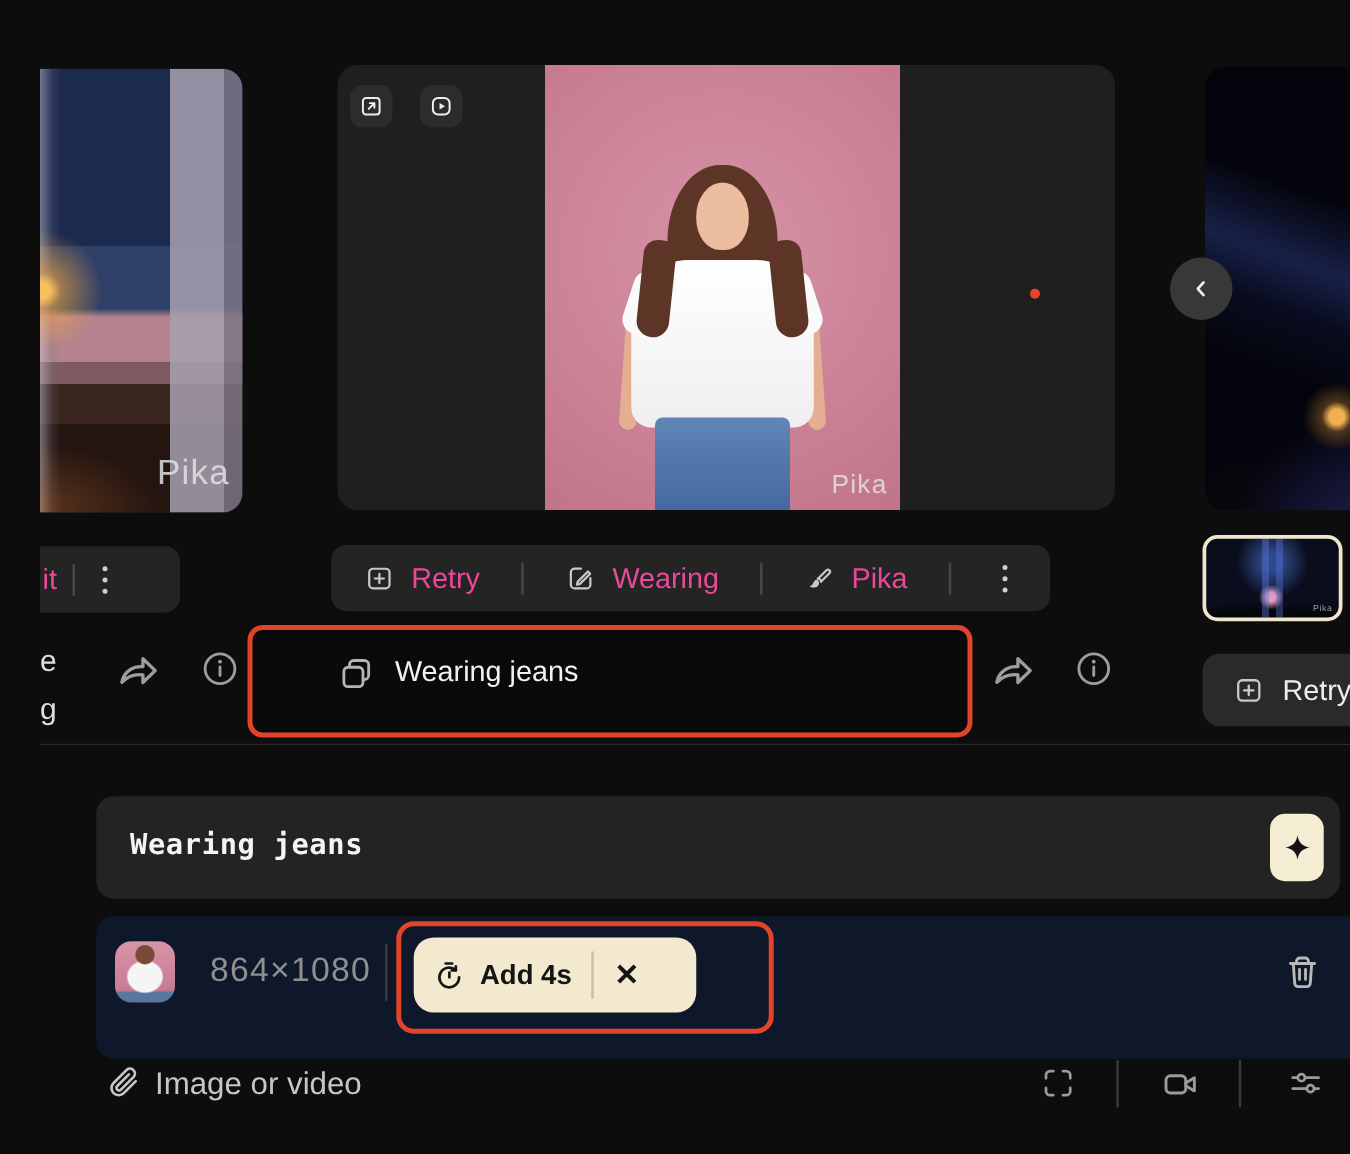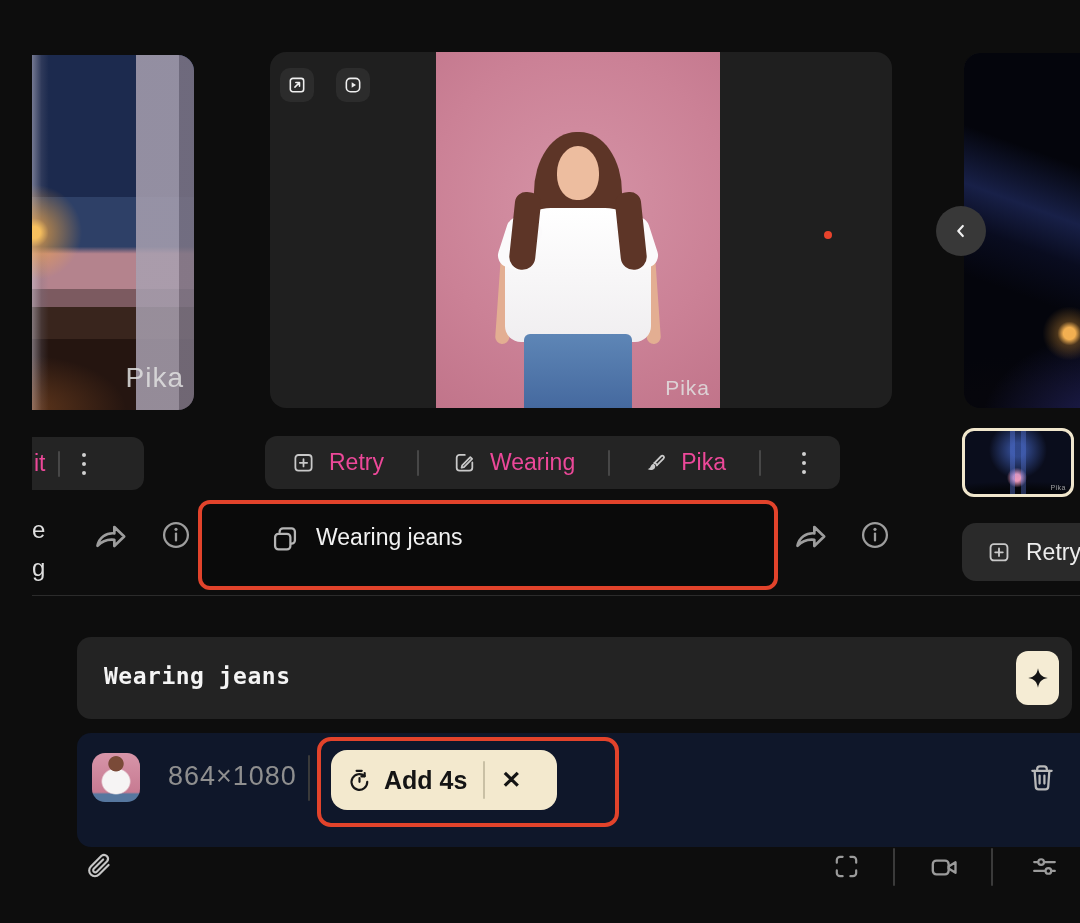--- a/index.html
+++ b/index.html
@@ -255,31 +255,32 @@
     <div class="abs" style="left:10px;top:9px;width:226px;height:60px;background:#f3e9ce;border-radius:16px;
                 display:flex;align-items:center;padding:0 15px;box-sizing:border-box;">
       <span class="ic">
         <svg width="27" height="27" viewBox="0 0 24 24" fill="none" stroke="#161616" stroke-width="1.9">
           <path d="M9.4 3.4 h4.6"></path>
           <path d="M18.9 13.2 a7 7 0 1 1-2.3-5.1"></path>
           <path d="M16.6 5.4 v2.9 h-2.9"></path>
           <path d="M12 13.2 v-3.4"></path>
         </svg>
       </span>
-      <span style="margin-left:11px;font-size:25px;font-weight:700;color:#141414;white-space:nowrap;">Add 4s</span>
+      <span style="margin-left:11px;font-size:22px;font-weight:700;color:#141414;white-space:nowrap;">Add 4s</span>
       <span style="margin-left:16px;width:2px;height:38px;background:#c9c0a5;border-radius:1px;"></span>
       <span style="margin-left:16px;font-size:24px;font-weight:600;color:#141414;">✕</span>
     </div>
   </div>
 
   <span class="abs ic" style="left:51px;top:850px;">
     <svg width="32" height="32" viewBox="0 0 24 24" fill="none" stroke="#c6c6c6" stroke-width="1.6">
       <path d="M19.2 11.2 l-7.2 7.2 a4.3 4.3 0 0 1-6.1-6.1 l8-8 a3 3 0 0 1 4.2 4.2 l-7.8 7.8 a1.55 1.55 0 0 1-2.2-2.2 l7-7"></path>
     </svg>
   </span>
+  <span class="abs" style="left:92px;top:853px;font-size:25px;color:#c6c6c6;">Image or video</span>
 
   <span class="abs ic" style="left:799px;top:851px;">
     <svg width="31" height="31" viewBox="0 0 24 24" fill="none" stroke="#9b9b9b" stroke-width="1.7">
       <path d="M4.5 9 V7 A2.5 2.5 0 0 1 7 4.5 H9 M15 4.5 h2 A2.5 2.5 0 0 1 19.5 7 V9 M19.5 15 v2 A2.5 2.5 0 0 1 17 19.5 H15 M9 19.5 H7 A2.5 2.5 0 0 1 4.5 17 V15"></path>
     </svg>
   </span>
   <div class="abs" style="left:861px;top:848px;width:2px;height:38px;background:#3a3a3a;border-radius:1px;"></div>
   <span class="abs ic" style="left:896px;top:851px;">
     <svg width="33" height="33" viewBox="0 0 24 24" fill="none" stroke="#9b9b9b" stroke-width="1.7">
       <rect x="3.5" y="7" width="11.5" height="10" rx="2.6"></rect>

